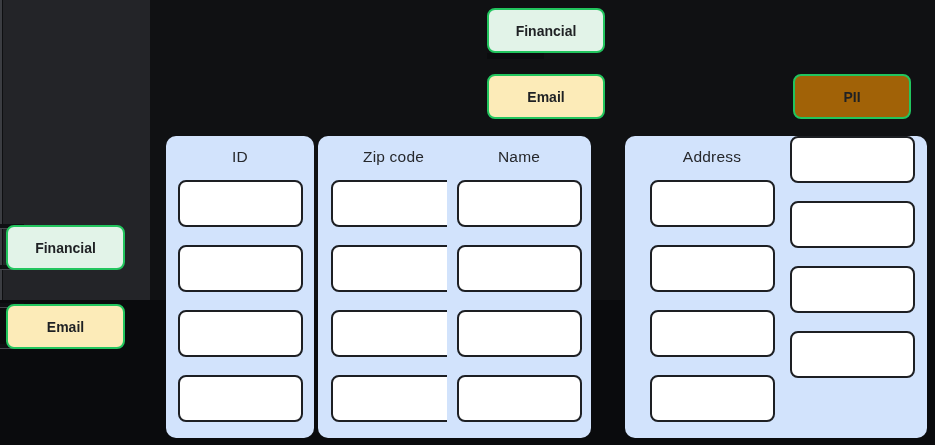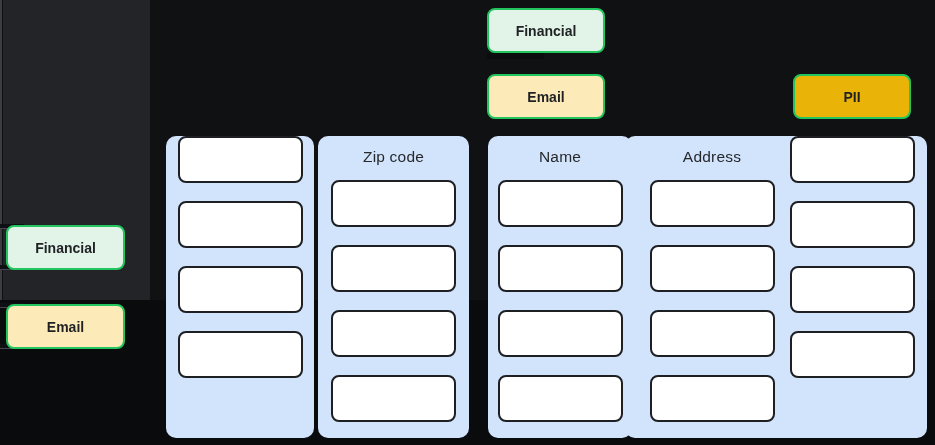--- a/index.html
+++ b/index.html
@@ -25,21 +25,21 @@
   .side-vline { left:151; top:137; width:2px; height:300px; background:#3b3d42; }
   .notch      { left:126; width:24px; height:4px; background:#0f1013; border-bottom:1px solid #45484e; }
 
   
   .col {
     position:absolute; top:136px; height:302px; border-radius:10px;
     background:#d2e3fc; box-sizing:border-box;
   }
   .col:nth-of-type(1) { left:166px; width:148px; }
   .col:nth-of-type(2) { left:318px; width:151px; }
-  .col:nth-of-type(3) { left:488px; width:144px; }
+  .col:nth-of-type(3) { left:447px; width:144px; }
   .col:nth-of-type(4) { left:625px; width:174px; }
   .col:nth-of-type(5) { left:778px; width:149px; }
   .col-header {
     display:block; text-align:center; padding-top:12px; height:22px;
     font-size:15.5px; font-weight:500; color:#26282c; letter-spacing:.2px;
   }
   .cell {
     width:125px; height:47px; box-sizing:border-box; margin:0 auto 18px auto;
     background:#ffffff; border:2px solid #1d1f23; border-radius:8px;
   }
@@ -79,20 +79,21 @@
   <div class="abs sidebar"></div>
   <div class="abs sidebar-edge"></div>
   <div class="abs side-vline"></div>
   <div class="abs notch" style="top:224px;"></div>
   <div class="abs notch" style="top:265px;"></div>
   <div class="abs notch" style="top:303px;"></div>
   <div class="abs notch" style="top:344px;"></div>
 
   <div>
       <div class="col" style="background: rgb(210, 227, 252);">
+        <div class="col-header">ID</div>
         <div class="cell"></div>
         <div class="cell"></div>
         <div class="cell"></div>
         <div class="cell"></div>
       </div>
       <div class="col" style="background: rgb(210, 227, 252);">
         <div class="col-header">Zip code</div>
         <div class="cell"></div>
         <div class="cell"></div>
         <div class="cell"></div>
@@ -119,18 +120,18 @@
         <div class="cell"></div>
       </div>
     </div>
 
   <div class="abs fin-step"></div>
 
   <div class="tag" id="tag-top-financial" style="background: rgb(226, 243, 232);">Financial</div>
 
   <div class="tag" id="tag-top-email" style="background: rgb(252, 235, 184);">Email</div>
 
-  <div class="tag" id="tag-top-pii" style="background: #eab308;">PII</div>
+  <div class="tag" id="tag-top-pii" style="background: #a16207;">PII</div>
 
   <div class="tag" id="tag-side-financial" style="background: rgb(226, 243, 232);">Financial</div>
 
   <div class="tag" id="tag-side-email" style="background: rgb(252, 235, 184);">Email</div>
 </div>
 
 </body></html>

